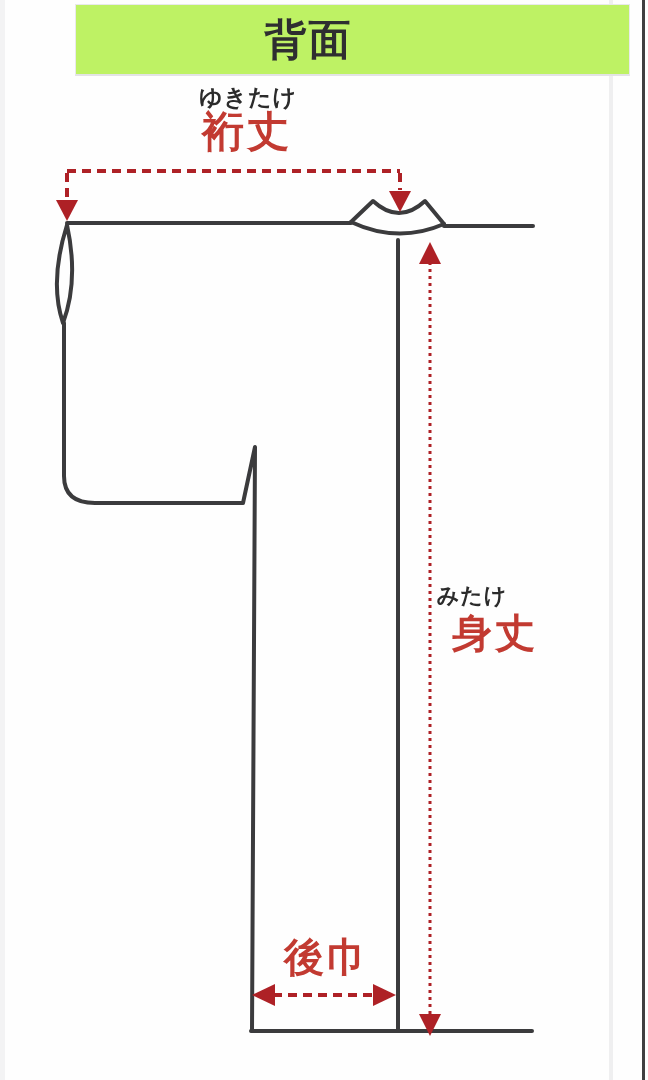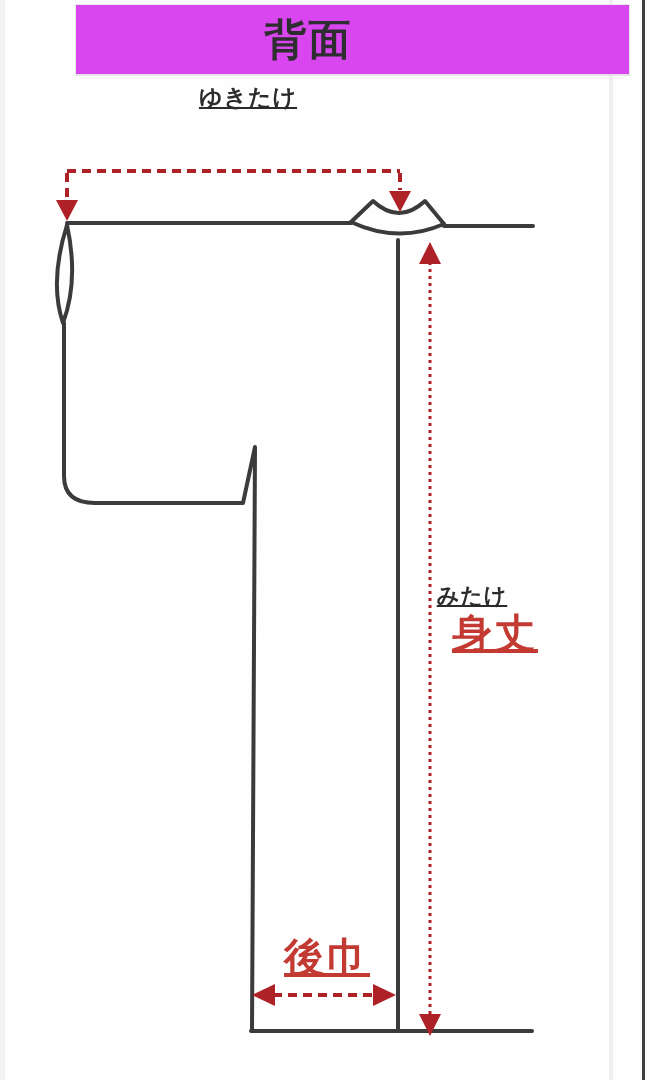--- a/index.html
+++ b/index.html
@@ -13,33 +13,33 @@
   .stage{position:absolute;inset:0;width:648px;height:1080px;background:#fefefe;}
 
   
   .left-edge-band{position:absolute;left:0;top:0;width:5px;height:1080px;background:#f3f3f4;}
   .col-separator{position:absolute;left:609px;top:0;width:4px;height:1080px;background:#efeff0;}
   .right-border{position:absolute;left:642px;top:0;width:3px;height:1080px;background:#3f3f41;}
 
   
   .header{
     position:absolute;left:75px;top:4px;width:555px;height:72px;
-    background:#d946ef;
+    background:#bef264;
     border:1px solid #e9e9eb;
     border-bottom:2px solid #e3e3e5;
     box-sizing:border-box;
   }
   .header-title{
     position:absolute;left:0;top:0;width:100%;height:100%;
     line-height:70px;text-align:center;padding-right:88px;box-sizing:border-box;
     font-size:42px;font-weight:600;color:#2e2e30;letter-spacing:2px;
   }
 
   
-  .lbl{position:absolute;transform:translateX(-50%);line-height:1.1;white-space:nowrap;text-align:center;text-decoration:underline;}
+  .lbl{position:absolute;transform:translateX(-50%);line-height:1.1;white-space:nowrap;text-align:center;}
   .furigana{font-size:23px;font-weight:700;color:#2b2b2b;letter-spacing:1px;}
   .kanji-red{font-weight:700;color:#c23a31;letter-spacing:3px;}
   .yuki-furigana{left:248px;top:85px;}
   .yuki-kanji{left:247px;top:109px;font-size:42px;}
   .mitake-furigana{left:472px;top:584px;font-size:22px;}
   .mitake-kanji{left:495px;top:611px;font-size:40px;}
   .ushirohaba-kanji{left:327px;top:935px;font-size:40px;}
 
   svg.diagram{position:absolute;left:0;top:0;}
   .dashed{stroke-dasharray:9 6;}
@@ -52,20 +52,21 @@
 
   <div class="left-edge-band"></div>
   <div class="col-separator"></div>
   <div class="right-border"></div>
 
   <div class="header">
     <div class="header-title">背面</div>
   </div>
 
   <div class="lbl furigana yuki-furigana">ゆきたけ</div>
+  <div class="lbl kanji-red yuki-kanji">裄丈</div>
 
   <div class="lbl furigana mitake-furigana">みたけ</div>
   <div class="lbl kanji-red mitake-kanji">身丈</div>
 
   <div class="lbl kanji-red ushirohaba-kanji">後巾</div>
 
   <svg class="diagram" width="648" height="1080" viewBox="0 0 648 1080">
 
     <g fill="none" stroke="#3b3b3d" stroke-width="4" stroke-linejoin="round" stroke-linecap="round">
       <path d="M 67 223 H 351"></path>

